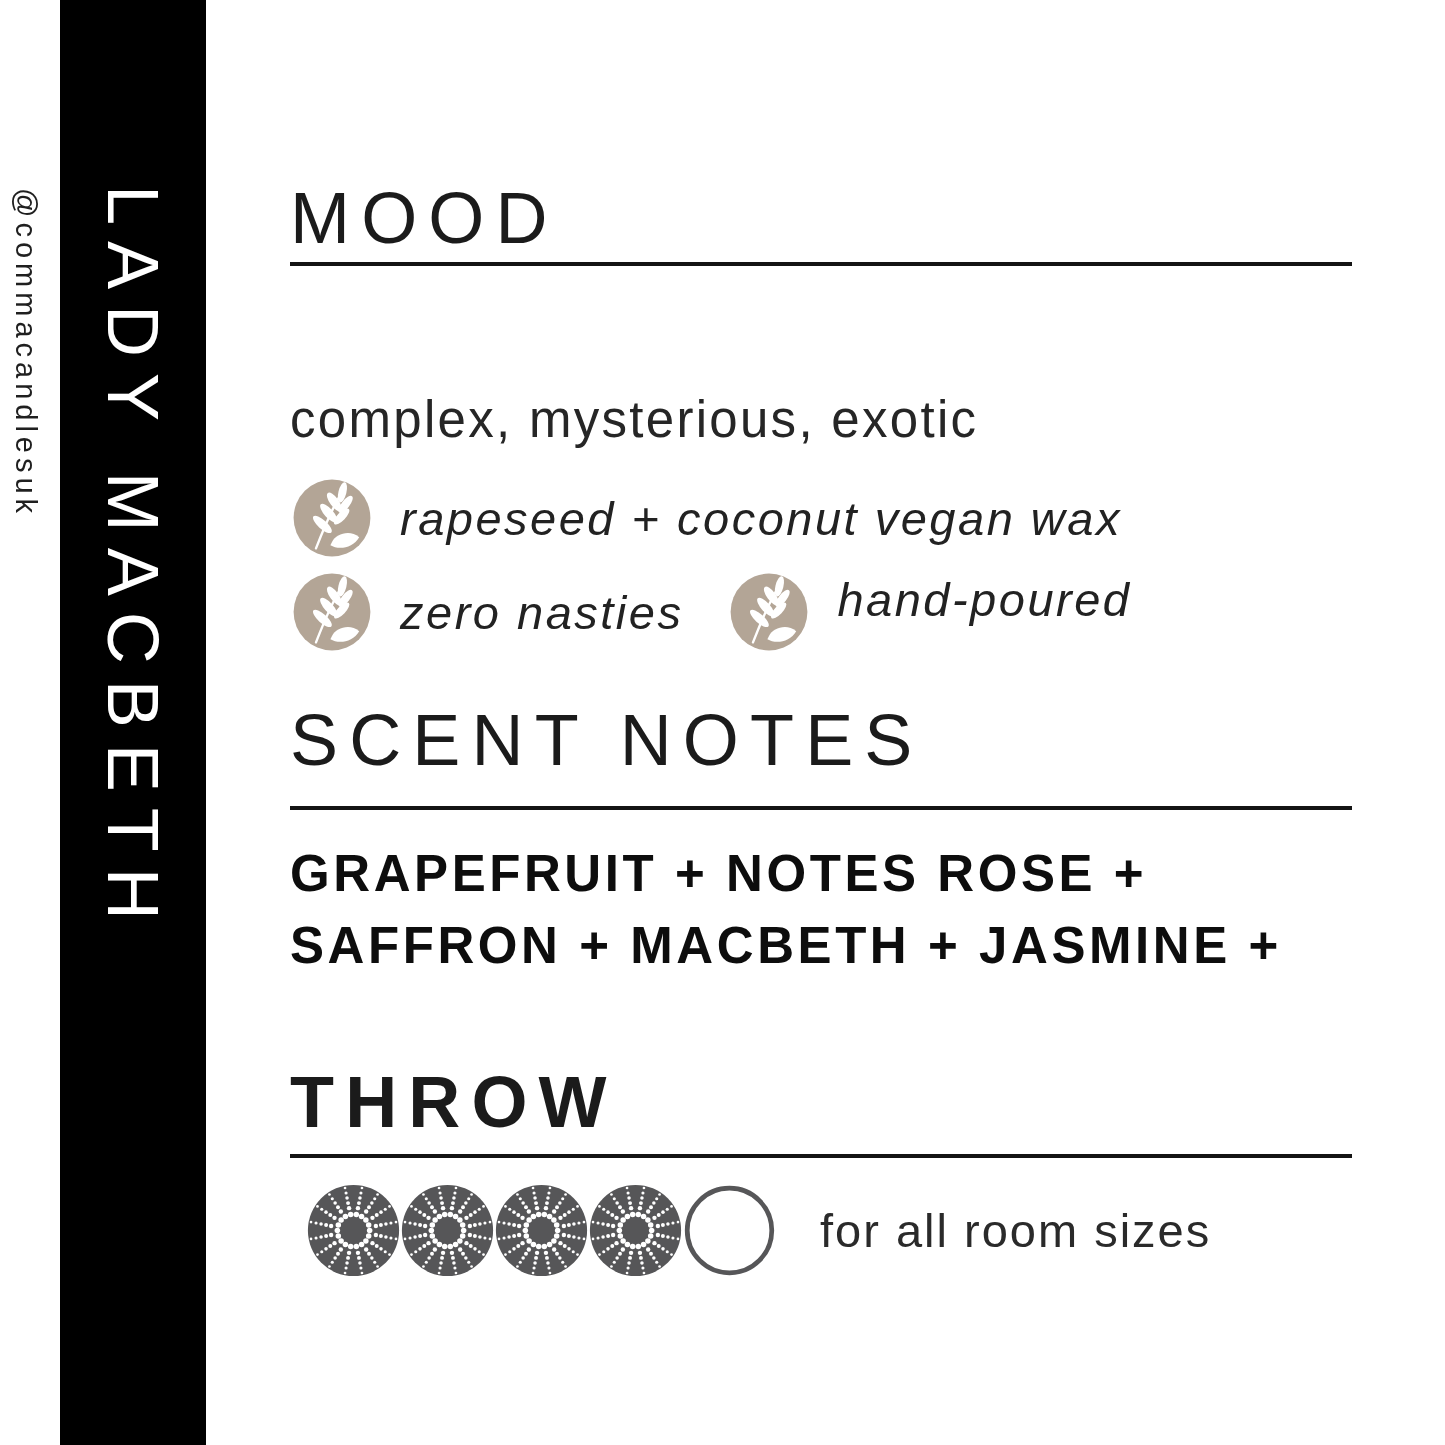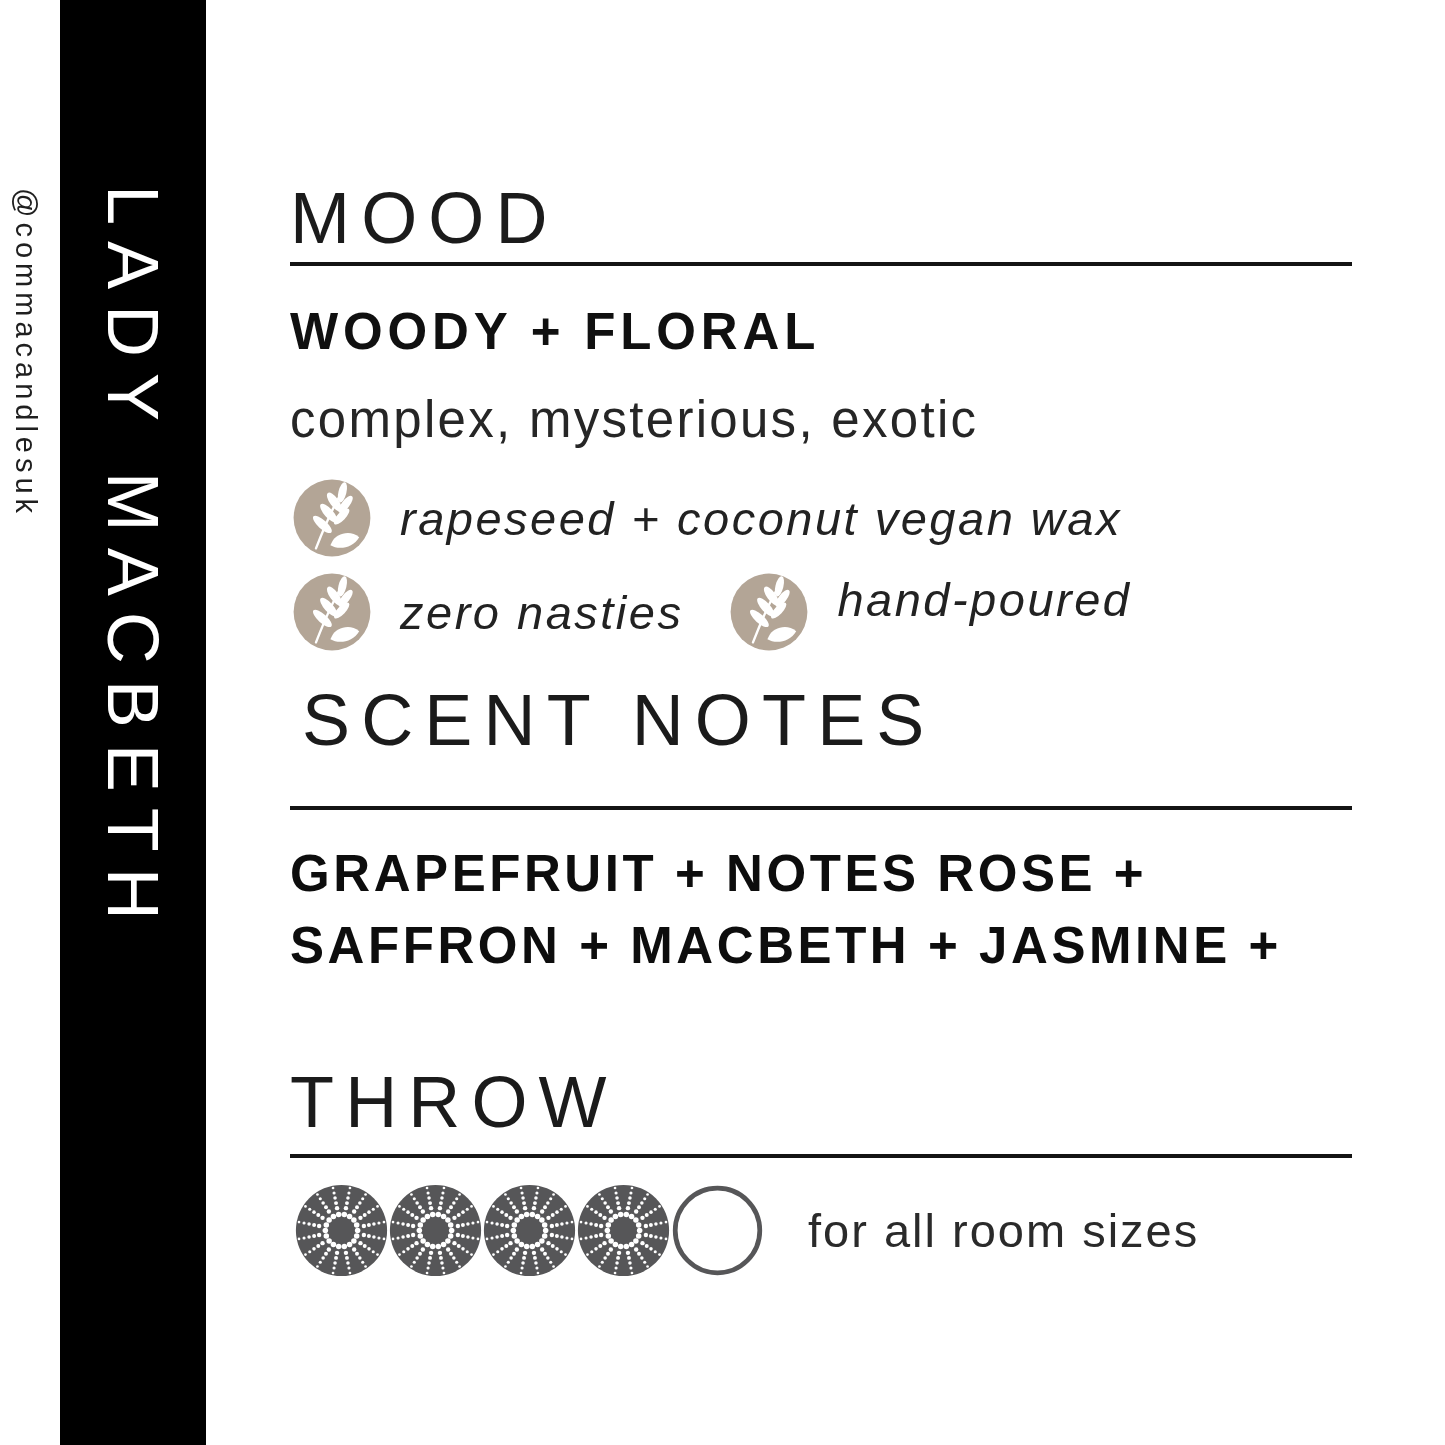--- a/index.html
+++ b/index.html
@@ -58,31 +58,31 @@
   }
   .feature-row-1 { top:478px; }
   .feature-row-2 { top:572px; }
   .leaf { width:80px; height:80px; flex:0 0 auto; }
   .feature-label {
     margin-left:28px;
     font-size:47px; font-weight:300; letter-spacing:2.5px;
     color:#222222; white-space:nowrap;
   }
   .feature-group-2 { display:flex; margin-left:46px; }
-  .h-scent { top:684px;margin-left:12px; }
+  .h-scent { top:704px; }
   .rule-scent { top:806px; }
   .scent-block { position:absolute; left:0; top:838px; }
   .scent-line {
     font-size:51px; font-weight:700; letter-spacing:0.07em;
     line-height:72px; color:#0d0d0d; white-space:nowrap;
   }
-  .h-throw { top:1066px; }
+  .h-throw { top:1066px;font-weight:bold; }
   .rule-throw { top:1154px; }
   .throw-row {
-    position:absolute; left:4px; top:1183px;
+    position:absolute; left:16px; top:1183px;
     display:flex; align-items:center;
   }
   .throw-dot { width:95px; height:95px; margin-right:-1px; flex:0 0 auto; }
   .throw-label {
     margin-left:44px;
     font-size:47px; font-weight:300; letter-spacing:2px;
     color:#2a2a2a; white-space:nowrap;
   }
 </style>
 </head>
@@ -112,21 +112,20 @@
 
   <div class="black-bar">
     <div class="bar-title">LADY MACBETH</div>
   </div>
 
   <div class="content">
 
     <div class="section-heading h-mood">MOOD</div>
     <div class="rule rule-mood"></div>
 
-    <div class="profile">WOODY + FLORAL</div>
     <div class="descriptors">complex, mysterious, exotic</div>
 
     <div class="feature-row feature-row-1">
       <svg class="leaf">
           <use href="#leaf-symbol"></use>
         </svg>
       <span class="feature-label">rapeseed + coconut vegan wax</span>
     </div>
 
     <div class="feature-row feature-row-2">

